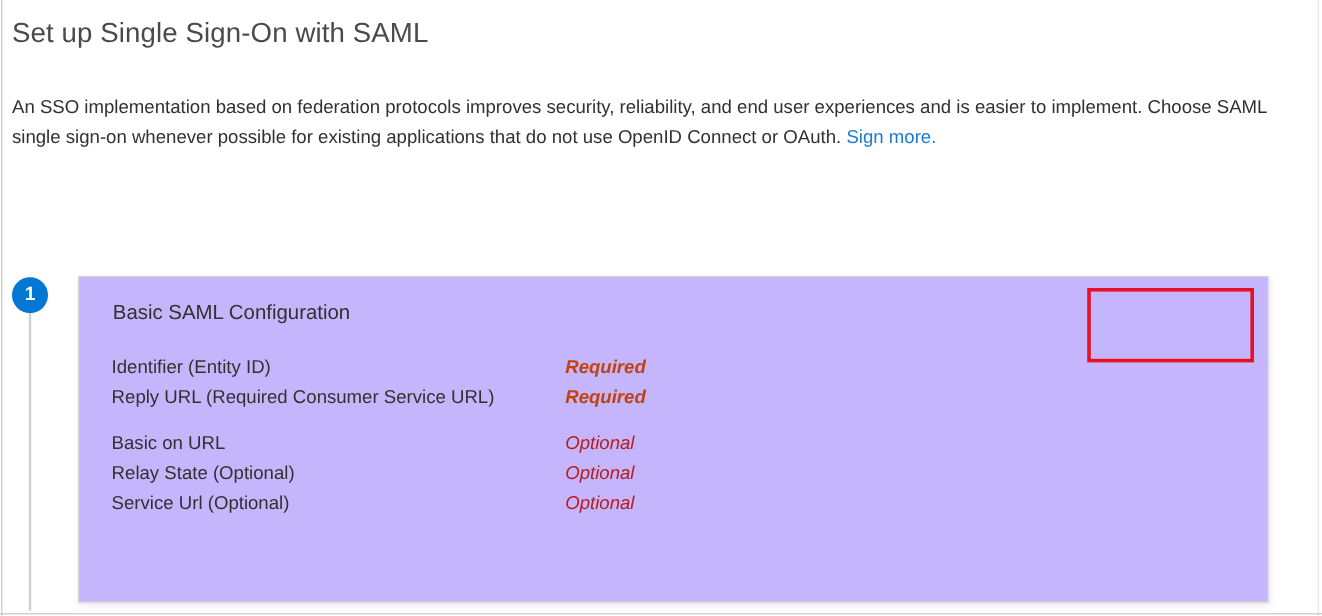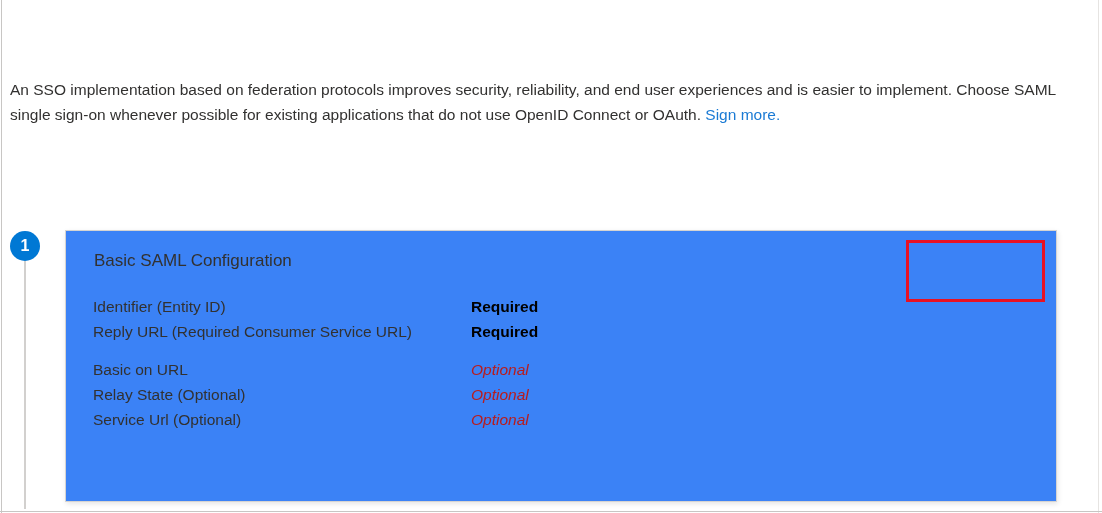--- a/index.html
+++ b/index.html
@@ -124,21 +124,21 @@
     background: #d2d0ce;
   }
 
   
   .card {
     position: absolute;
     left: 65px;
     top: 230px;
     width: 992px;
     height: 272px;
-    background: #3b82f6;
+    background: #c4b5fd;
     border: 1px solid #d6d4d2;
     box-sizing: border-box;
     box-shadow: 1px 2px 5px rgba(0,0,0,0.10);
   }
   .card-header {
     position: absolute;
     left: 28px;
     top: 20px;
     font-size: 17px;
     font-weight: 400;
@@ -202,40 +202,42 @@
     word-break: break-all;
     padding-right: 4px;
     box-sizing: border-box;
   }
   .field-value {
     font-size: 15.5px;
     line-height: 25px;
     white-space: nowrap;
   }
   .field-value.required {
-    color: #000000;
+    color: #c2410c;
     font-weight: bold;
+    font-style: italic;
   }
   .field-value.optional {
     color: #b91c1c;
     font-style: italic;
   }
   .spacer-row {
     height: 13px;
   }
 </style>
 </head>
 <body>
 
 <div class="page">
 
   <div class="frame-left"></div>
   <div class="frame-right"></div>
   <div class="frame-bottom"></div>
 
+  <div class="page-title">Set up Single Sign-On with SAML</div>
 
   <div class="intro">
     <span>An SSO implementation based on federation protocols improves security, reliability, and end user experiences and is easier to implement. Choose SAML single sign-on whenever possible for existing applications that do not use OpenID Connect or OAuth. </span><a class="link">Sign more.</a>
   </div>
 
 
   <div class="step-badge">1</div>
   <div class="step-connector"></div>
 
   <div class="card">

